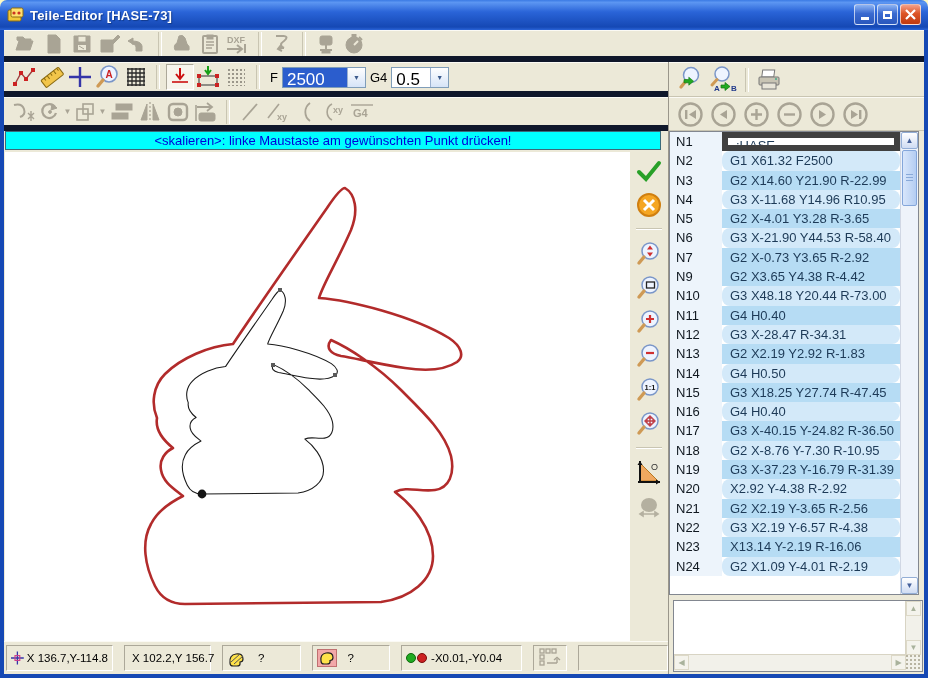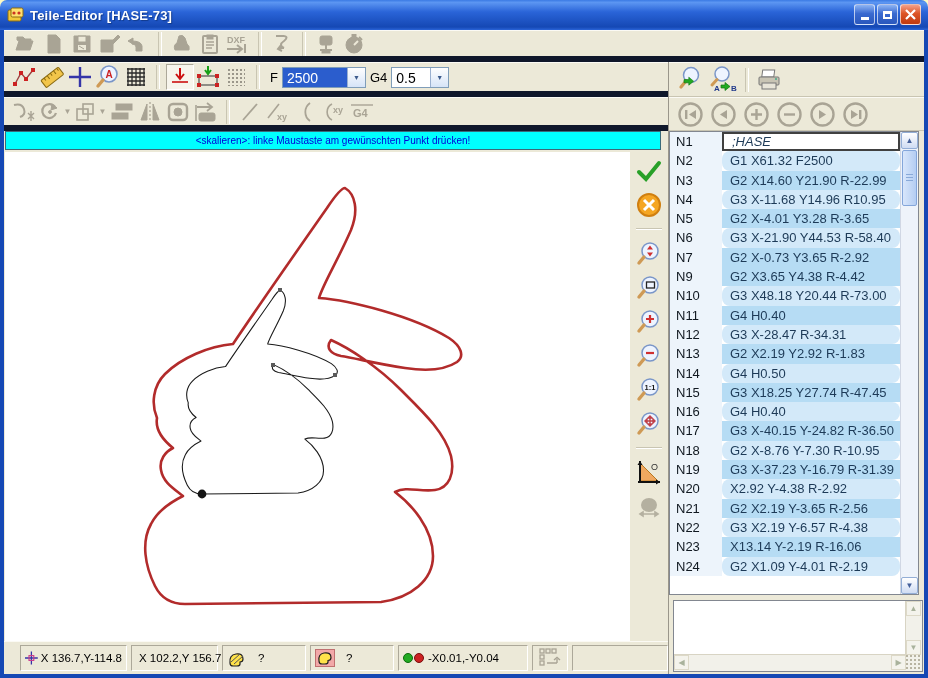--- a/index.html
+++ b/index.html
@@ -25,30 +25,30 @@
   .tb1{left:4px;top:30px;width:920px;height:32px;padding-left:8px;}
   .tb2{left:4px;top:62px;width:664px;height:35px;padding-left:6px;}
   .tb3{left:4px;top:97px;width:664px;height:34px;padding-left:6px;}
   .sep{width:2px;height:24px;margin:0 6px;border-left:1px solid #c9c5b2;border-right:1px solid #fff;}
   .tbtn{width:28px;height:26px;display:flex;align-items:center;justify-content:center;cursor:pointer;}
   .tbtn.sm{width:24px;}
   .tbtn.checked{background:#f7f5ec;border:1px solid;border-color:#aca899 #fff #fff #aca899;box-sizing:border-box;}
   .dd{width:11px;height:26px;display:flex;align-items:center;justify-content:center;color:#a9a495;font-size:8px;cursor:pointer;}
   .glabel{font-size:13px;color:#000;margin:0 4px;}
   .combo{display:flex;height:21px;border:1px solid #7f9db9;background:#fff;box-sizing:border-box;}
-  .combo .val{min-width:44px;padding:2px 4px 0 4px;font-size:14px;}
+  .combo .val{min-width:44px;padding:2px 4px 0 4px;font-size:17px;}
   .combo .val.sel{background:#2b5dcd;color:#fff;}
   .combo .btn{width:17px;background:linear-gradient(180deg,#fefefe,#d6e4f8);border-left:1px solid #9ab0d0;
     display:flex;align-items:center;justify-content:center;color:#3b5a8c;font-size:7px;cursor:pointer;}
   .gray{fill:#a9a495;stroke:#a9a495;}
   .gtext{font-size:9px;font-weight:bold;fill:#a9a495;font-family:"Liberation Sans",sans-serif;}
   
   .msgbar{position:absolute;left:5px;top:131px;width:656px;height:19px;background:#00ffff;
     border:1px solid #3a6a7a;box-sizing:border-box;display:flex;align-items:center;justify-content:center;
-    font-size:10px;color:#0000d8;}
+    font-size:13px;color:#0000d8;}
   
   .canvas{position:absolute;left:5px;top:152px;width:624px;height:489px;background:#fff;cursor:crosshair;}
   
   .sidestrip{position:absolute;left:629px;top:152px;width:39px;height:489px;background:#ece9d8;
     border-left:1px solid #fff;display:flex;flex-direction:column;align-items:center;padding-top:5px;box-sizing:border-box;gap:7px;}
   .sbtn{width:28px;height:27px;display:flex;align-items:center;justify-content:center;cursor:pointer;}
   .shr{width:26px;height:0;border-top:1px solid #c9c5b2;border-bottom:1px solid #fff;margin:3px 0;}
   
   .rc{position:absolute;left:668px;top:62px;width:256px;height:612px;background:#ece9d8;border-left:1px solid #9a968a;box-sizing:border-box;}
   .rctb{display:flex;align-items:center;background:#ece9d8;border-top:1px solid #fbfaf4;border-bottom:1px solid #c9c5b2;box-sizing:border-box;padding-left:8px;}
@@ -56,38 +56,38 @@
   .rctb2{height:34px;gap:6px;}
   .roundbtn{width:27px;height:27px;cursor:pointer;}
   
   .glist{position:absolute;left:0;top:69px;width:250px;height:464px;background:#fff;border:1px solid #828790;box-sizing:border-box;display:flex;}
   .grows{flex:1;overflow:hidden;}
   .grow{display:flex;height:19.3px;line-height:19.3px;font-size:13px;color:#1d3a57;}
   .gn{width:52px;padding-left:6px;background:#edf4fb;color:#101820;box-sizing:border-box;}
   .gv{flex:1;padding-left:8px;box-sizing:border-box;white-space:nowrap;overflow:hidden;}
   .row-light .gv{background:#d3e9f9;border-radius:8px;}
   .row-dark .gv{background:#b6dcf4;}
-  .row-edit .gv{background:#ffffff;border:2px solid #404040;line-height:16.5px;font-style:italic;}
+  .row-edit .gv{background:#ffffff;border:6px solid #404040;line-height:16.5px;}
   
   .vscroll{width:17px;background:#eef3fa;display:flex;flex-direction:column;border-left:1px solid #d0d7e4;}
   .sc-btn{height:17px;background:linear-gradient(180deg,#fff,#cfdcf3);border:1px solid #93aed6;box-sizing:border-box;border-radius:2px;
     display:flex;align-items:center;justify-content:center;color:#44609a;font-size:8px;cursor:pointer;}
   .sc-thumb{height:56px;margin:1px 1px;background:linear-gradient(90deg,#d8e6fb,#b4cdf2);border:1px solid #84a6da;border-radius:2px;box-sizing:border-box;
     display:flex;align-items:center;justify-content:center;cursor:grab;}
   .grip-lines{width:7px;height:8px;background:repeating-linear-gradient(180deg,#89a9d8 0 1px,transparent 1px 3px);}
   .sc-track{flex:1;}
   
   .notebox{position:absolute;left:4px;top:538px;width:250px;height:72px;background:#fff;border:1px solid #828790;box-sizing:border-box;}
   .nb-v{position:absolute;right:0;top:0;width:16px;bottom:16px;background:#f2f1ea;border-left:1px solid #d8d4c4;display:flex;flex-direction:column;justify-content:space-between;}
   .nb-h{position:absolute;left:0;bottom:0;right:16px;height:16px;background:#f2f1ea;border-top:1px solid #d8d4c4;display:flex;justify-content:space-between;}
   .nb-btn{width:15px;height:15px;display:flex;align-items:center;justify-content:center;color:#a9b29c;font-size:8px;background:#f4f3ec;border:1px solid #ddd9c8;box-sizing:border-box;cursor:pointer;}
   .nb-grip{position:absolute;right:0;bottom:0;width:16px;height:16px;background:#f2f1ea;
     background-image:radial-gradient(#b8b4a2 1px,transparent 1.2px);background-size:4px 4px;background-position:3px 3px;cursor:nwse-resize;}
   
-  .statusbar{position:absolute;left:4px;top:641px;width:664px;height:33px;background:#ece9d8;border-top:1px solid #fbfaf4;display:flex;align-items:center;padding-left:16px;box-sizing:border-box;gap:4px;}
+  .statusbar{position:absolute;left:4px;top:641px;width:664px;height:33px;background:#ece9d8;border-top:1px solid #fbfaf4;display:flex;align-items:center;padding-left:2px;box-sizing:border-box;gap:11px;}
   .spanel{height:26px;border:1px solid;border-color:#aca899 #fff #fff #aca899;background:#ece9d8;display:flex;align-items:center;padding:0 4px;box-sizing:border-box;font-size:11.5px;color:#000;gap:3px;white-space:nowrap;}
   
   .mag{display:block;}
 </style>
 </head>
 <body>
 
 <div class="win">
 
   <div class="titlebar">

